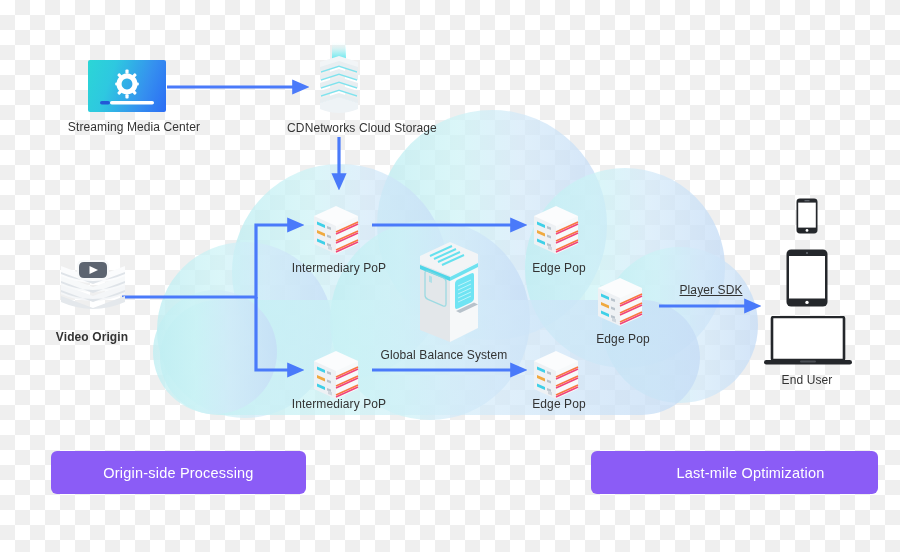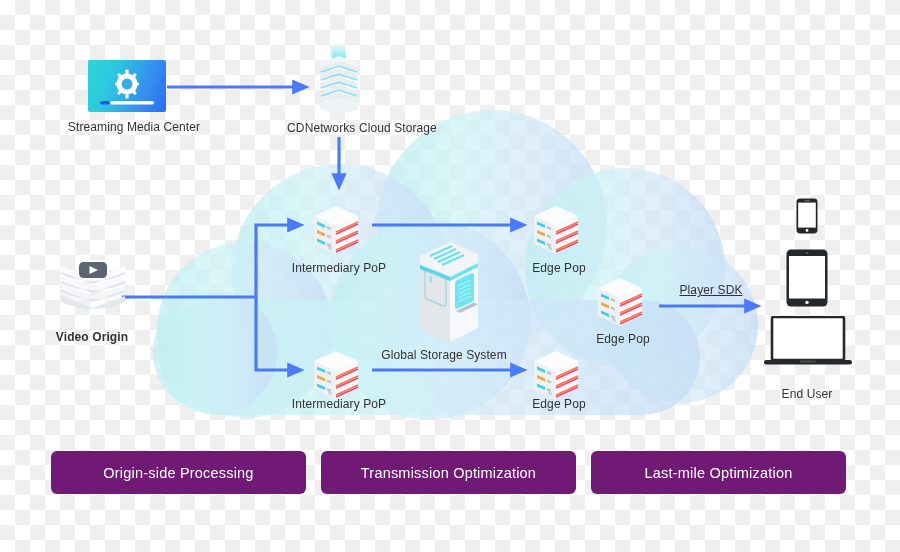--- a/index.html
+++ b/index.html
@@ -15,21 +15,21 @@
   }
   .stage{position:absolute;inset:0;}
   svg.layer{position:absolute;left:0;top:0;width:900px;height:552px;overflow:visible;}
   .lbl{
     position:absolute;font-size:12px;color:#333333;
     text-align:center;white-space:nowrap;line-height:1.2;
     transform:translateX(-50%);letter-spacing:.1px;
   }
   .icon{position:absolute;}
   .btn{
-    position:absolute;border-radius:6px;background:#701a75;
+    position:absolute;border-radius:6px;background:#8b5cf6;
     color:#ffffff;font-size:14.5px;display:flex;align-items:center;
     justify-content:center;letter-spacing:.2px;
   }
   .media-center{
     border-radius:2px;
     background:linear-gradient(110deg,#2bd6d6 0%,#2ec8e0 30%,#3590ef 70%,#2b6cf5 100%);
   }
 </style>
 </head>
 <body>
@@ -227,21 +227,21 @@
           <path d="M50 48 L63 42"></path>
             <path d="M50 52 L63 46"></path>
             <path d="M50 56 L63 50"></path>
           <path d="M50 60 L63 54"></path>
             <path d="M50 64 L63 58"></path>
         </g>
         <path d="M48 73 L66 64.5 L70 66.5 L52 75 z" fill="#b7c2cb"></path>
       </g>
     </svg>
   </div>
-  <div class="lbl" style="left:444px;top:348px;">Global Storage System</div>
+  <div class="lbl" style="left:444px;top:348px;">Global Balance System</div>
 
   <div class="icon" style="left:528px;top:200px;width:56px;height:62px;">
     <svg width="56" height="62" viewBox="0 0 56 62">
       <g>
         <path d="M6 16 L28 6 L50 16 L50 22 L28 32 L6 22 z" fill="#fbfcfd"></path>
         <path d="M6 16 L28 26 L28 54 L6 44 z" fill="#eef1f4"></path>
         <path d="M50 16 L28 26 L28 54 L50 44 z" fill="#f7f9fa"></path>
         <g stroke-width="1.5" fill="none">
           <path d="M28 32 L50 22" stroke="#f9763f"></path>
           <path d="M28 34 L50 24" stroke="#f0437a"></path>
@@ -347,25 +347,22 @@
   </div>
 
   <div class="icon" style="left:764px;top:316px;width:88px;height:52px;">
     <svg width="88" height="52" viewBox="0 0 88 52">
       <rect x="8" y="1" width="72" height="43" rx="1.5" fill="#ffffff" stroke="#24272b" stroke-width="2.6"></rect>
       <rect x="0" y="44" width="88" height="4.6" rx="2.3" fill="#24272b"></rect>
       <rect x="36" y="44.6" width="16" height="2" rx="1" fill="#4a4e54"></rect>
     </svg>
   </div>
 
-  <div class="lbl" style="left:807px;top:387px;">End User</div>
+  <div class="lbl" style="left:807px;top:373px;">End User</div>
 
   <div class="btn" style="left:51px;top:451px;width:255px;height:43px;">
     <span>Origin-side Processing</span>
   </div>
-  <div class="btn" style="left:321px;top:451px;width:255px;height:43px;">
-    <span>Transmission Optimization</span>
-  </div>
-  <div class="btn" style="left:591px;top:451px;width:255px;height:43px;">
+  <div class="btn" style="left:591px;top:451px;width:255px;height:43px;padding-left:32px;">
     <span>Last-mile Optimization</span>
   </div>
 
 </div>
 
 </body></html>

